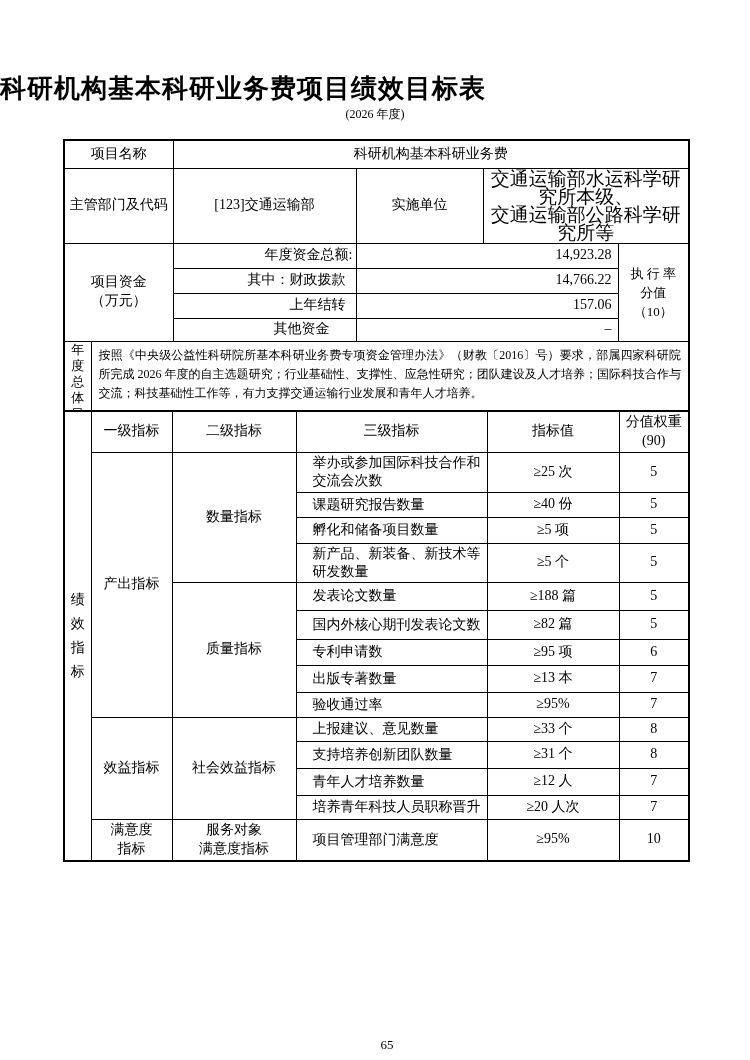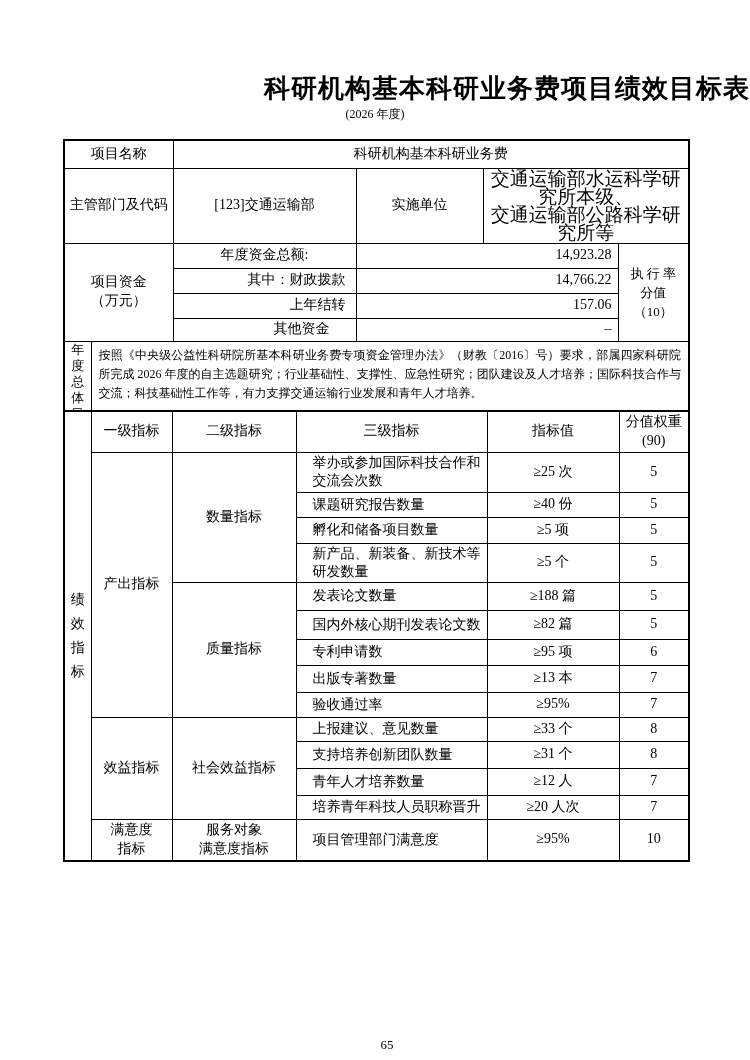--- a/index.html
+++ b/index.html
@@ -1,30 +1,30 @@
 <!DOCTYPE html>
 <html><head>
 <meta charset="utf-8">
 <style>
   html,body{margin:0;padding:0;background:#e8e8e8;}
   .page{position:relative;width:750px;height:1060px;background:#ffffff;margin:0 auto;
         font-family:"Liberation Serif","DejaVu Serif",serif;color:#000;overflow:hidden;}
-  .title{position:absolute;top:71px;left:0;width:100%;text-align:right;
+  .title{position:absolute;top:71px;left:0;width:100%;text-align:left;
          font-family:"Liberation Sans","DejaVu Sans",sans-serif;
          font-weight:bold;font-size:26px;letter-spacing:1px;}
   .subtitle{position:absolute;top:106px;left:0;width:100%;text-align:center;font-size:12px;}
   table{border-collapse:collapse;table-layout:fixed;position:absolute;background:#fff;}
   .t1{left:63px;top:139px;width:625px;border:2px solid #000;}
   .t2{left:63px;top:410px;width:625px;border:2px solid #000;}
   td{border:1px solid #000;font-size:14px;padding:1px 3px;overflow:hidden;vertical-align:middle;line-height:1.35;}
   .c{text-align:center;}
   .pre{white-space:pre-line;}
   .small{font-size:19px;line-height:18px;}
   .num{text-align:right;padding-right:6px;}
-  .lab-l{text-align:center;margin-left:32px;}
+  .lab-l{text-align:right;margin-left:32px;}
   .lab-r{text-align:right;padding-right:10px;}
   .lab-r2{text-align:right;padding-right:26px;}
   .vtext{text-align:center;white-space:pre-line;font-size:13px;line-height:16px;padding:0;}
   .vtext2{text-align:center;white-space:pre-line;font-size:14px;line-height:24px;padding:0;}
   .goal{text-align:justify;vertical-align:top;padding:4px 7px 2px 7px;font-size:12px;line-height:19px;}
   .name{text-align:left;padding-left:16px;line-height:18px;}
   .exec{font-size:13px;line-height:19px;}
   .pagenum{position:absolute;top:1037px;left:12px;width:100%;text-align:center;font-size:13px;}
 </style>
 </head>

